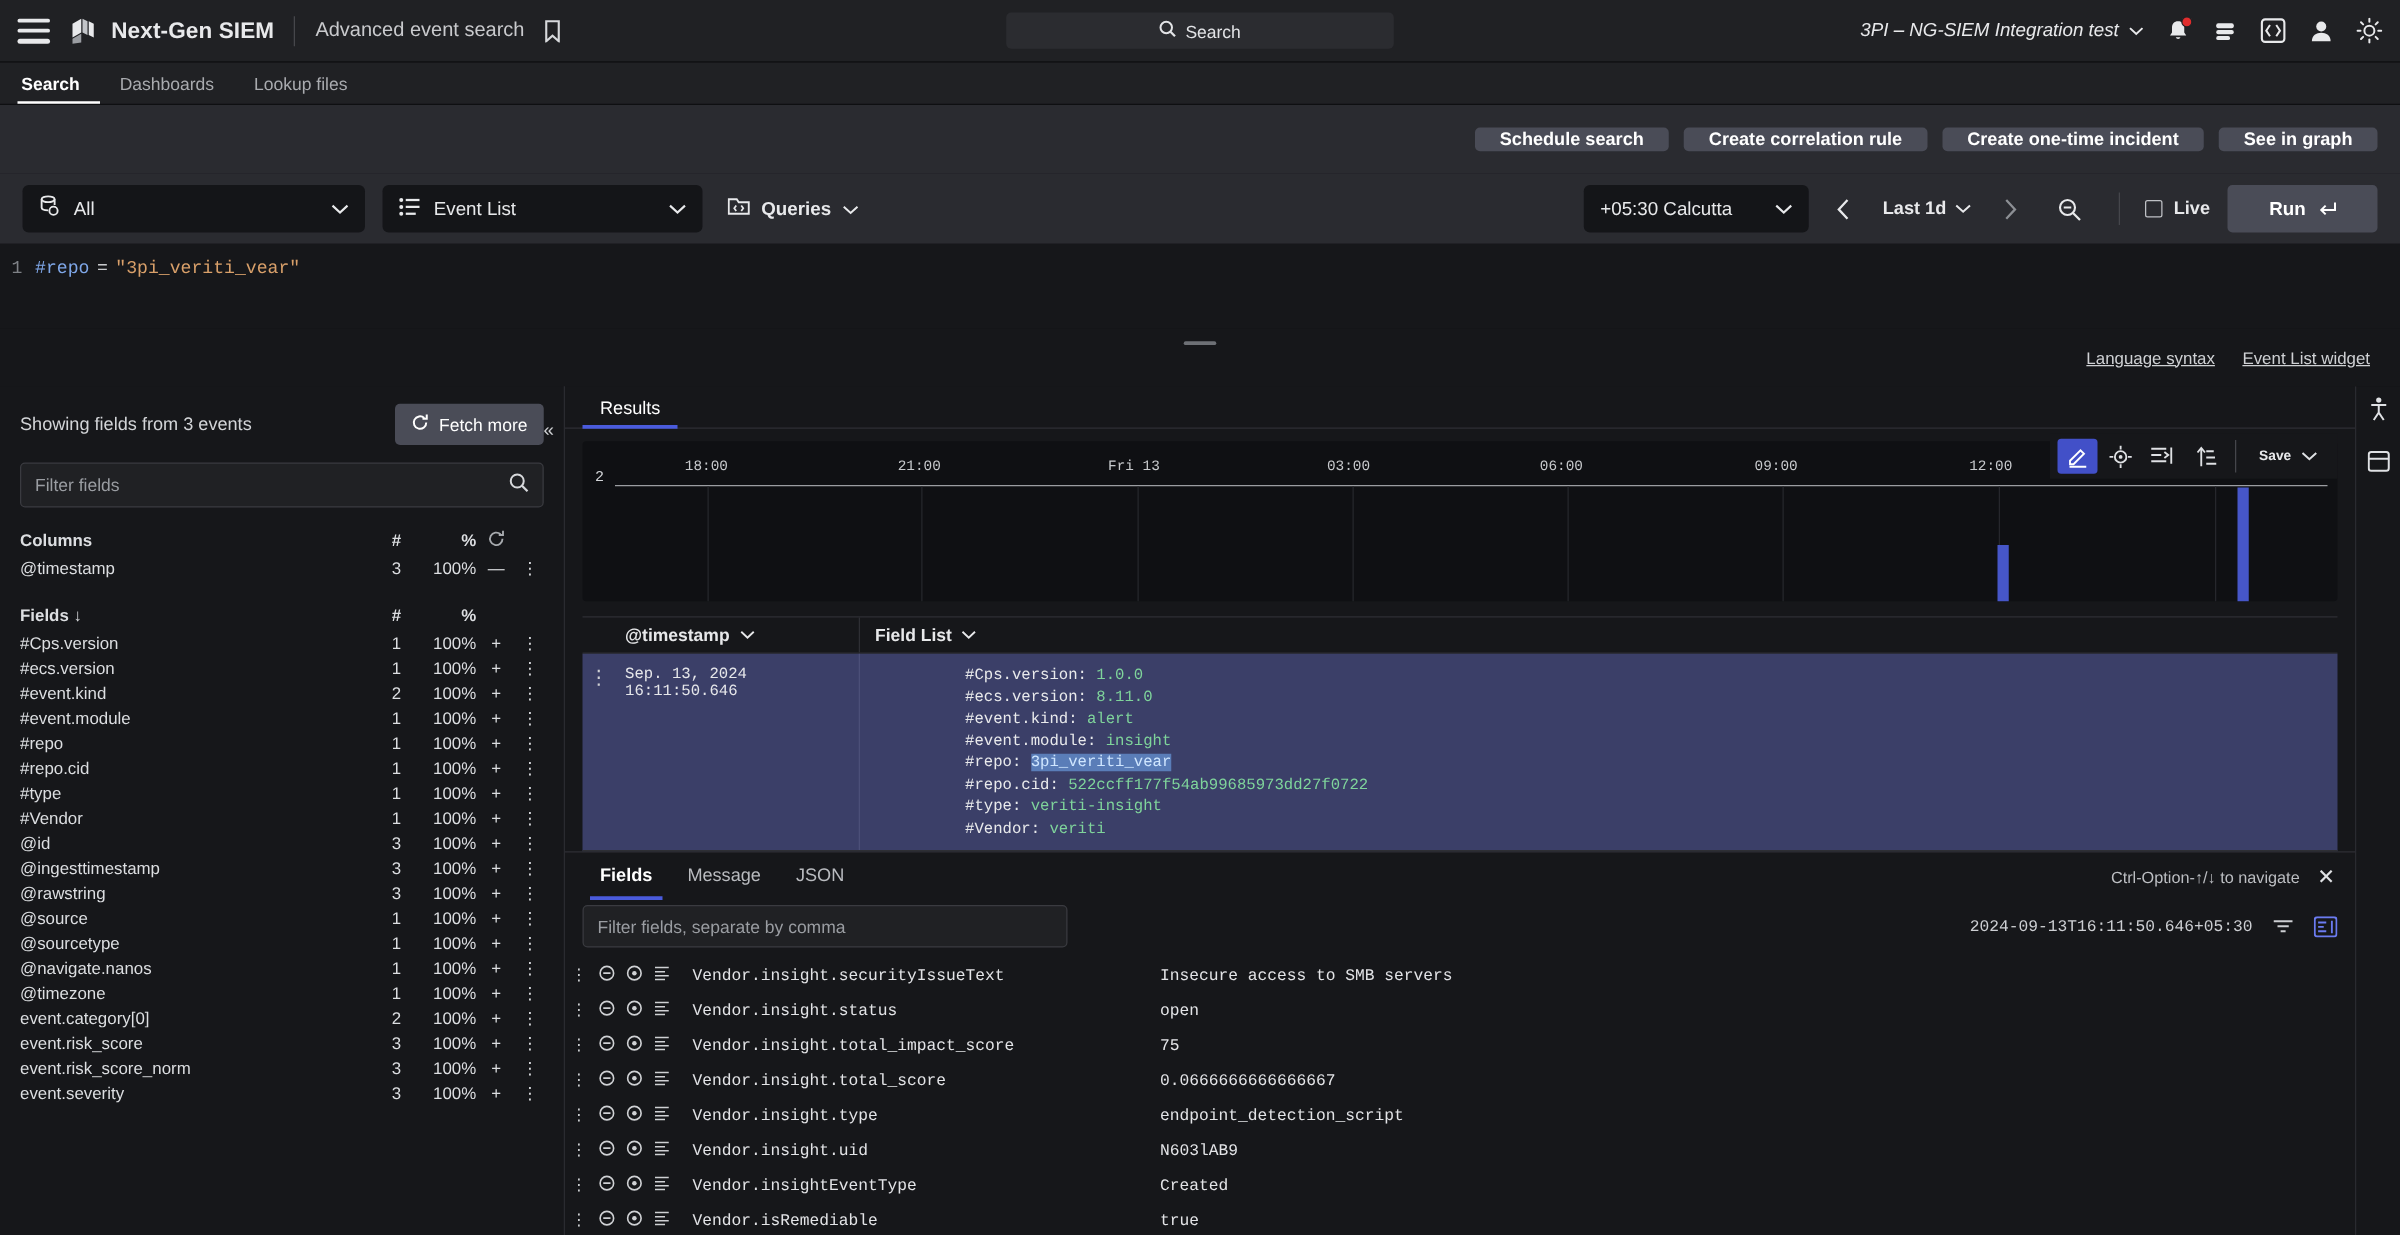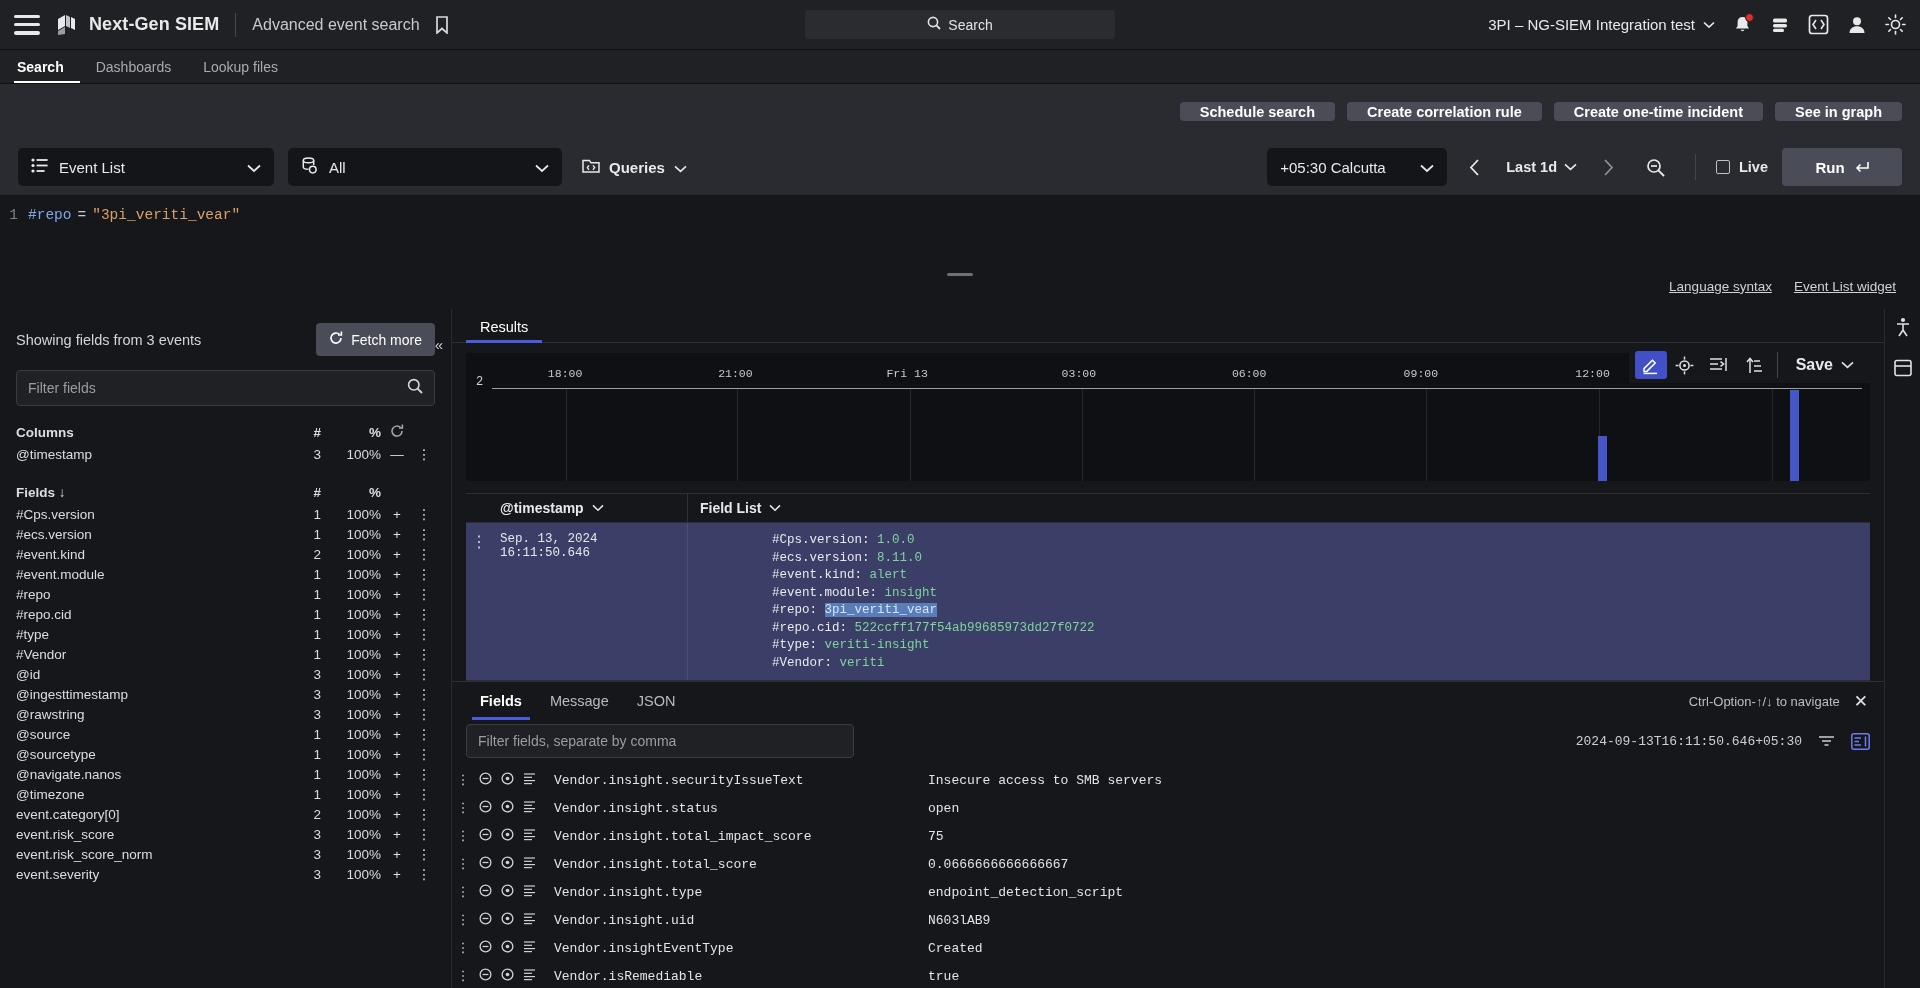--- a/index.html
+++ b/index.html
@@ -30,21 +30,21 @@
   .bookmark { margin-left: 14px; display: flex; align-items: center; cursor: pointer; }
 
   #globalsearch {
     position: absolute; left: 50%; transform: translateX(-50%);
     width: 310px; height: 29px; background: #2b2c30; border-radius: 4px;
     display: flex; align-items: center; justify-content: center; gap: 7px;
     font-size: 14px; color: #e2e3e6; cursor: text;
   }
 
   #topright { margin-left: auto; display: flex; align-items: center; gap: 18px; }
-  .tenant { font-size: 15px; display: flex; align-items: center; gap: 8px; cursor: pointer; }
+  .tenant { font-size: 15px; display: flex; align-items: center; gap: 8px; cursor: pointer; font-style: italic; }
   .ticon { position: relative; display: flex; align-items: center; cursor: pointer; }
   .badge-dot { position: absolute; top: -2px; right: -2px; width: 9px; height: 9px;
     border-radius: 50%; background: #e02d2d; border: 1.5px solid #202124; }
 
   
   #tabs { height: 34px; background: #202124; display: flex; align-items: stretch;
     padding: 0 14px; border-bottom: 1px solid #0e0f11; }
   .tab { display: flex; align-items: center; padding: 0 16px; font-size: 14px;
     color: #a9abaf; cursor: pointer; position: relative; }
   .tab:first-child { padding-left: 3px; }
@@ -145,21 +145,21 @@
   .rtab::after { content: ""; position: absolute; left: 0; right: 0; bottom: -1px;
     height: 3px; background: #4a5bdc; }
 
   #vizcard { margin: 10px 14px 0 14px; background: #0f1013; border-radius: 3px;
     position: relative; height: 128px; }
   #viztools { position: absolute; right: 0; top: -6px; display: flex; align-items: center;
     gap: 2px; background: #16171a; padding: 4px 6px; z-index: 3; }
   .vtool { width: 32px; height: 28px; display: flex; align-items: center;
     justify-content: center; border-radius: 3px; cursor: pointer; color: #dfe1e4; }
   .vtool.on { background: #4250c8; }
-  .savebtn { display: flex; align-items: center; gap: 8px; font-size: 16px;
+  .savebtn { display: flex; align-items: center; gap: 8px; font-size: 11px;
     font-weight: bold; padding: 0 10px; cursor: pointer; }
 
   .chart { position: absolute; inset: 0; }
   .axis-row { position: absolute; left: 0; right: 8px; top: 14px; height: 14px; }
   .xtick { position: absolute; font-size: 11.5px; color: #c8cacd; transform: translateX(-50%);
     font-family: "Liberation Mono", monospace; }
   .ylabel { position: absolute; left: 10px; top: 22px; font-size: 12px; color: #d4d6d9;
     font-family: "Liberation Mono", monospace; }
   .baseline { position: absolute; left: 26px; right: 8px; top: 35px; height: 1px;
     background: #9b9da1; }
@@ -324,51 +324,51 @@
 </div>
 
 <div id="actionbar">
   <button class="abtn">Schedule search</button>
   <button class="abtn">Create correlation rule</button>
   <button class="abtn">Create one-time incident</button>
   <button class="abtn">See in graph</button>
 </div>
 
 <div id="qtoolbar">
+  <div class="selbox" id="sel-all">
+    <span>
+      <svg width="17" height="18" viewBox="0 0 17 18">
+          <ellipse cx="7.5" cy="3.4" rx="5.2" ry="2.3" fill="none" stroke="#e8e9eb" stroke-width="1.5"></ellipse>
+          <path d="M2.3 3.4 V10 c0 1.3 2.3 2.3 5.2 2.3" fill="none" stroke="#e8e9eb" stroke-width="1.5"></path>
+          <path d="M12.7 3.4 V8" fill="none" stroke="#e8e9eb" stroke-width="1.5"></path>
+          <circle cx="11.8" cy="12.6" r="3.3" fill="none" stroke="#e8e9eb" stroke-width="1.5"></circle>
+        </svg>
+    </span>
+    <span class="lbl">All</span>
+    <span class="chev">
+      <svg width="14" height="9" viewBox="0 0 14 9">
+          <path d="M1 1.5 L7 7 L13 1.5" fill="none" stroke="#e8e9eb" stroke-width="1.7"></path>
+        </svg>
+    </span>
+  </div>
+
   <div class="selbox" id="sel-widget">
     <span>
       <svg width="17" height="15" viewBox="0 0 17 15">
           <g fill="#e8e9eb">
             <circle cx="2" cy="2" r="1.6"></circle>
             <circle cx="2" cy="7.5" r="1.6"></circle>
             <circle cx="2" cy="13" r="1.6"></circle>
             <rect x="5.6" y="1.1" width="11" height="1.8"></rect>
             <rect x="5.6" y="6.6" width="11" height="1.8"></rect>
             <rect x="5.6" y="12.1" width="8" height="1.8"></rect>
           </g>
         </svg>
     </span>
     <span class="lbl">Event List</span>
-    <span class="chev">
-      <svg width="14" height="9" viewBox="0 0 14 9">
-          <path d="M1 1.5 L7 7 L13 1.5" fill="none" stroke="#e8e9eb" stroke-width="1.7"></path>
-        </svg>
-    </span>
-  </div>
-
-  <div class="selbox" id="sel-all">
-    <span>
-      <svg width="17" height="18" viewBox="0 0 17 18">
-          <ellipse cx="7.5" cy="3.4" rx="5.2" ry="2.3" fill="none" stroke="#e8e9eb" stroke-width="1.5"></ellipse>
-          <path d="M2.3 3.4 V10 c0 1.3 2.3 2.3 5.2 2.3" fill="none" stroke="#e8e9eb" stroke-width="1.5"></path>
-          <path d="M12.7 3.4 V8" fill="none" stroke="#e8e9eb" stroke-width="1.5"></path>
-          <circle cx="11.8" cy="12.6" r="3.3" fill="none" stroke="#e8e9eb" stroke-width="1.5"></circle>
-        </svg>
-    </span>
-    <span class="lbl">All</span>
     <span class="chev">
       <svg width="14" height="9" viewBox="0 0 14 9">
           <path d="M1 1.5 L7 7 L13 1.5" fill="none" stroke="#e8e9eb" stroke-width="1.7"></path>
         </svg>
     </span>
   </div>
 
   <div class="plainsel">
     <span>
       <svg width="18" height="16" viewBox="0 0 18 16">

